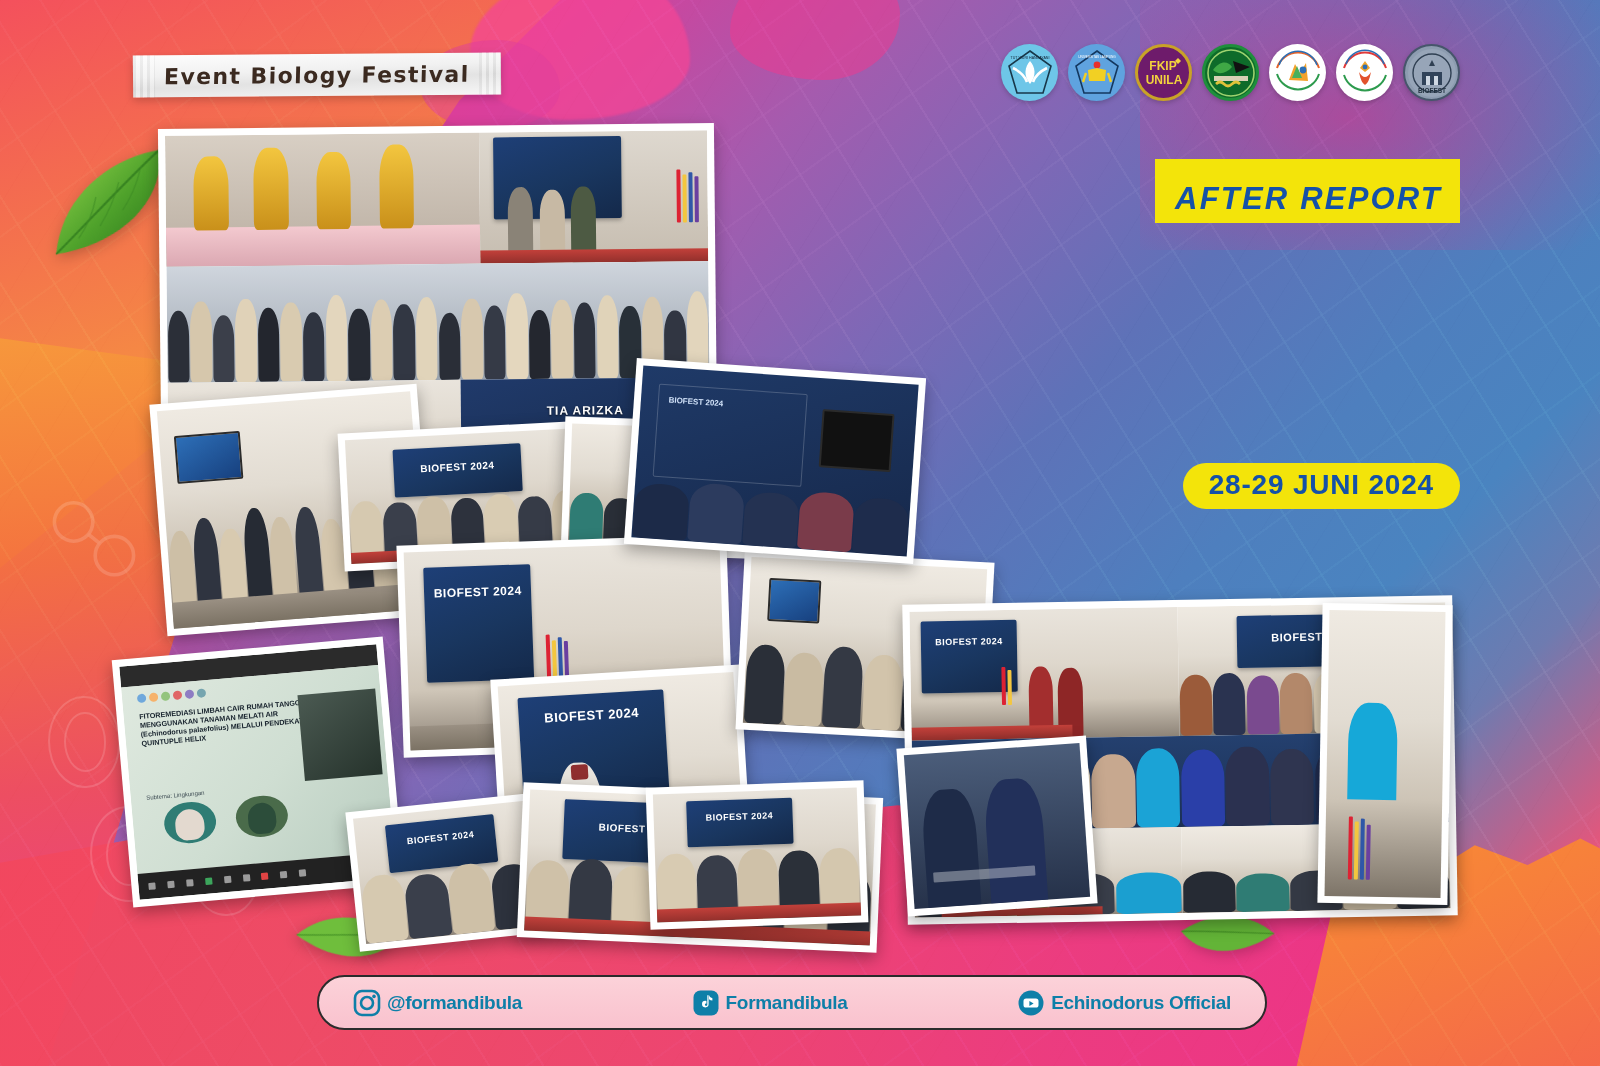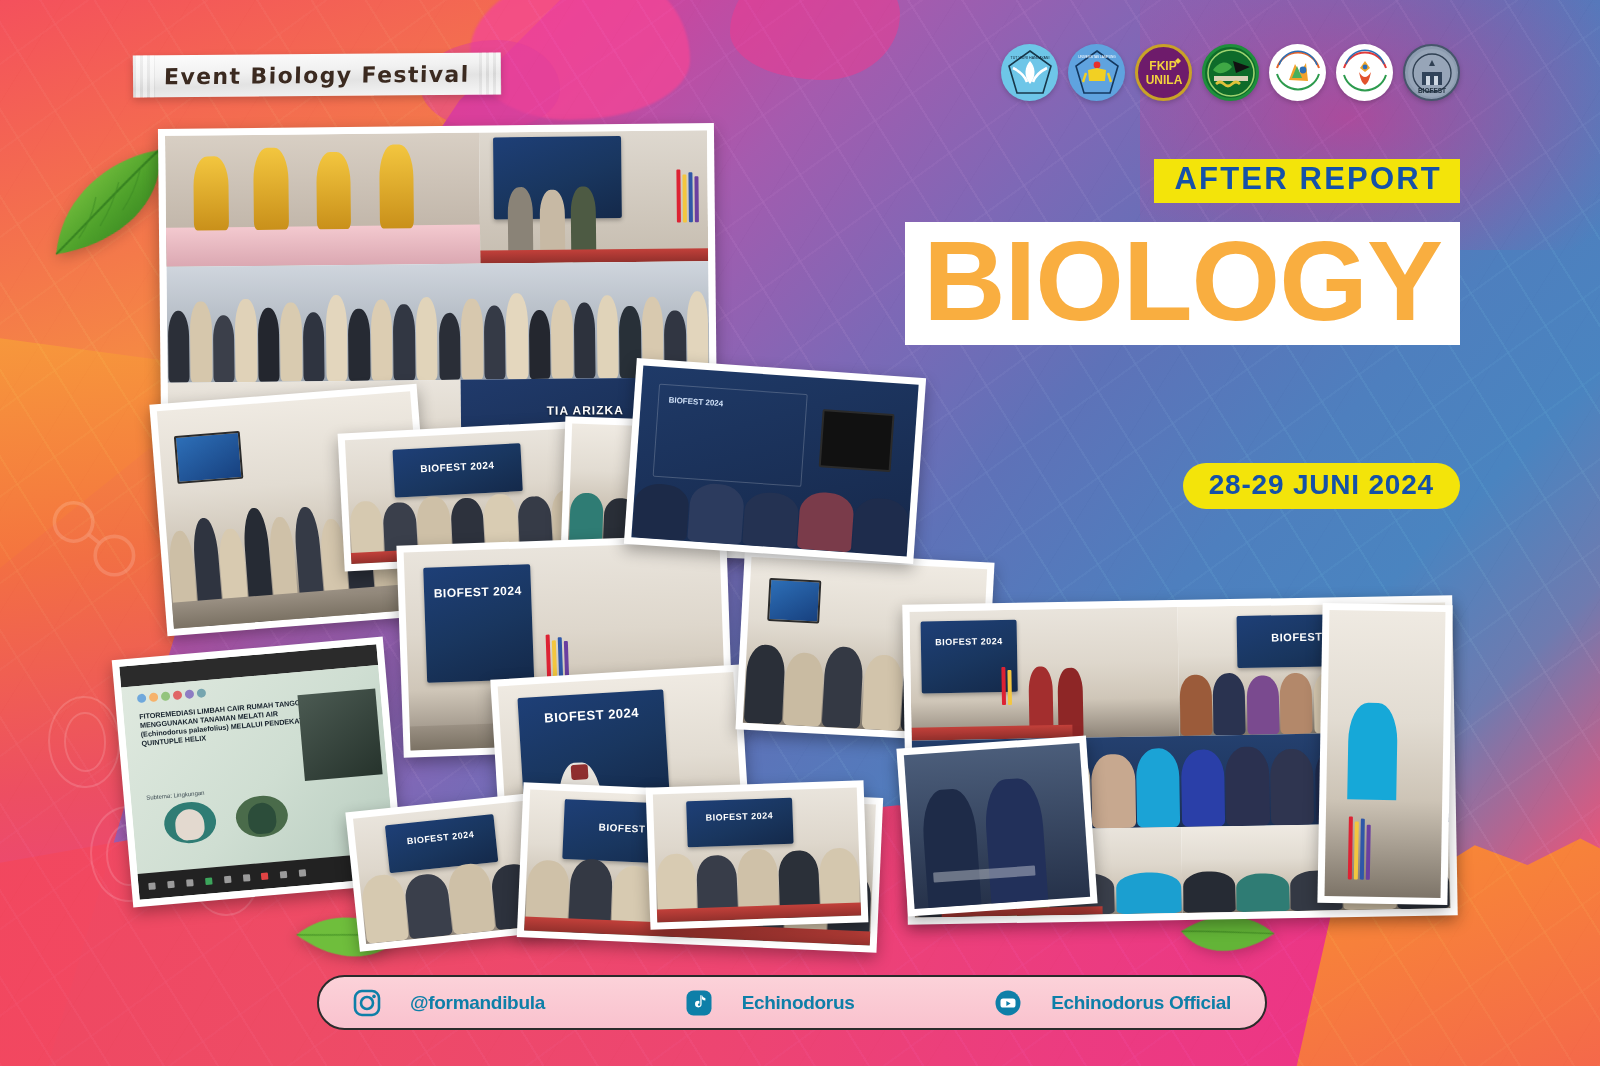--- a/index.html
+++ b/index.html
@@ -96,21 +96,22 @@
     transform:skewX(-2deg);
   }
   
   .logo-row{position:absolute;right:140px;top:44px;display:flex;gap:10px;align-items:center;}
   .logo{width:57px;height:57px;border-radius:50%;position:relative;overflow:hidden;
         box-shadow:0 2px 5px rgba(0,0,0,.2);display:flex;align-items:center;justify-content:center;}
   .logo svg{display:block;}
   
   .after-report{
     position:absolute;right:140px;top:159px;background:#F3E40A;
-    padding:4px 18px 9px 20px;
+    padding:24px 18px 9px 20px;
+    font-style:italic;
   }
   .after-report span{
     font-size:31px;font-weight:bold;color:#1551A8;letter-spacing:2.2px;
     font-family:"Liberation Sans",sans-serif;line-height:1;
   }
   .title-band{
     position:absolute;background:#fff;display:flex;align-items:center;
     padding:4px 18px 10px 18px;
   }
   .title-band span{
@@ -169,21 +170,21 @@
   .zs-dots{position:absolute;left:6%;top:4%;display:flex;gap:3px;}
   .zs-dot{width:9px;height:9px;border-radius:50%;}
   
   .footer{
     position:absolute;left:317px;bottom:36px;width:950px;height:55px;
     background:linear-gradient(180deg,#FCD2D9 0%,#F9C2CE 100%);
     border:2px solid #2b2b2b;border-radius:28px;
     display:flex;align-items:center;justify-content:space-between;
     padding:0 34px;
   }
-  .fitem{display:flex;align-items:center;gap:29px;}
+  .fitem{display:flex;align-items:center;gap:6px;}
   .fic{width:28px;height:28px;flex:none;}
   .ftxt{font-size:19px;font-weight:bold;color:#0E7FA8;
         font-family:"Liberation Sans",sans-serif;letter-spacing:-.3px;white-space:nowrap;}
 </style>
 </head>
 <body>
 
 <div class="poster">
 
   <div class="bg-base"></div>
@@ -704,23 +705,20 @@
           <div class="pp" style="height:88%;background:#7a3b4a;"></div>
         <div class="pp" style="height:86%;background:#1e2c4c;"></div>
       </div>
     </div>
   </div>
 
   <div class="after-report">
     <span>AFTER REPORT</span>
   </div>
 
-  <div class="title-band band-1">
-    <span>BIOLOGY</span>
-  </div>
 
 
   <div class="date-pill">
     <span>28-29 JUNI 2024</span>
   </div>
 
   <div class="footer">
 
     <div class="fitem">
       <svg class="fic" viewBox="0 0 28 28">
@@ -730,21 +728,21 @@
       </svg>
       <span class="ftxt">@formandibula</span>
     </div>
 
     <div class="fitem">
       <svg class="fic" viewBox="0 0 28 28">
         <rect x="1.5" y="1.5" width="25" height="25" rx="7" fill="#0E7FA8"></rect>
         <path d="M16.6 6.2 v8.9 a3.3 3.3 0 1 1 -3.3 -3.3 q.6 0 1.1 .2 v2.5 a1.2 1.2 0 1 0 .9 1.2 V6.2 z
                  M17 6.2 q.6 2.6 3.4 3 v2.4 q-2 -.2 -3.4 -1.3 z" fill="#fff"></path>
       </svg>
-      <span class="ftxt">Echinodorus</span>
+      <span class="ftxt">Formandibula</span>
     </div>
 
     <div class="fitem">
       <svg class="fic" viewBox="0 0 28 28">
         <circle cx="14" cy="14" r="12.5" fill="#0E7FA8"></circle>
         <rect x="6.5" y="9.5" width="15" height="9" rx="2.6" fill="#fff"></rect>
         <path d="M12.4 12 l4.2 2.5 -4.2 2.5 z" fill="#0E7FA8"></path>
       </svg>
       <span class="ftxt">Echinodorus Official</span>
     </div>

